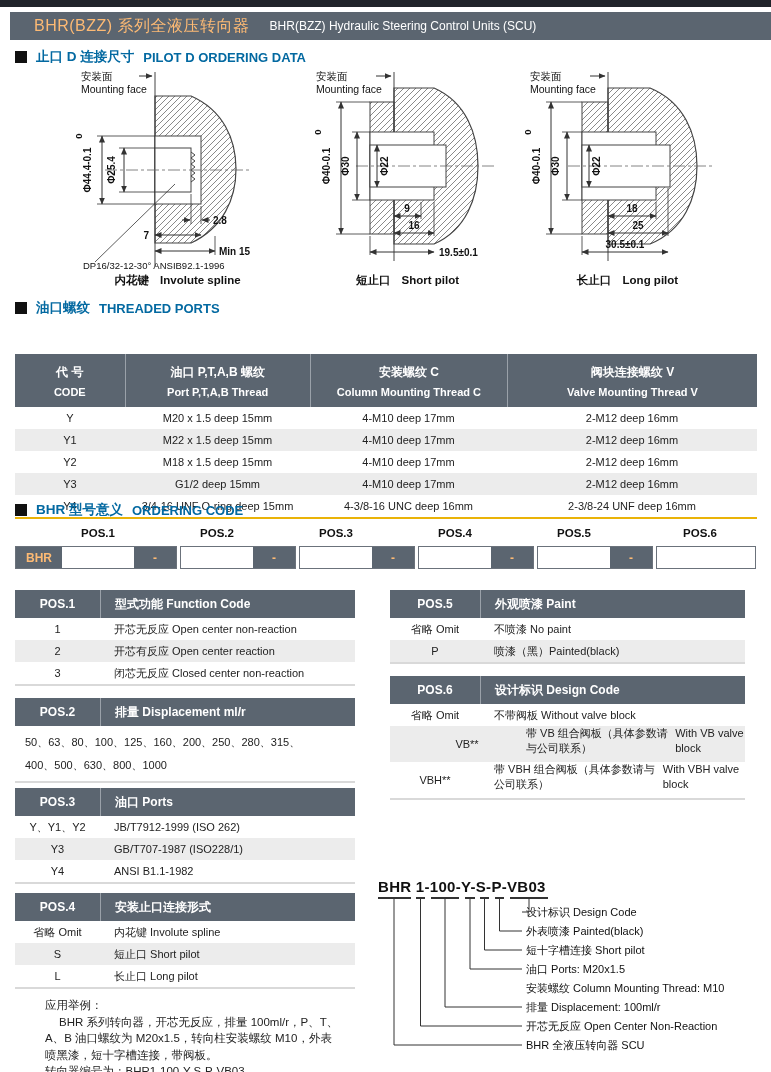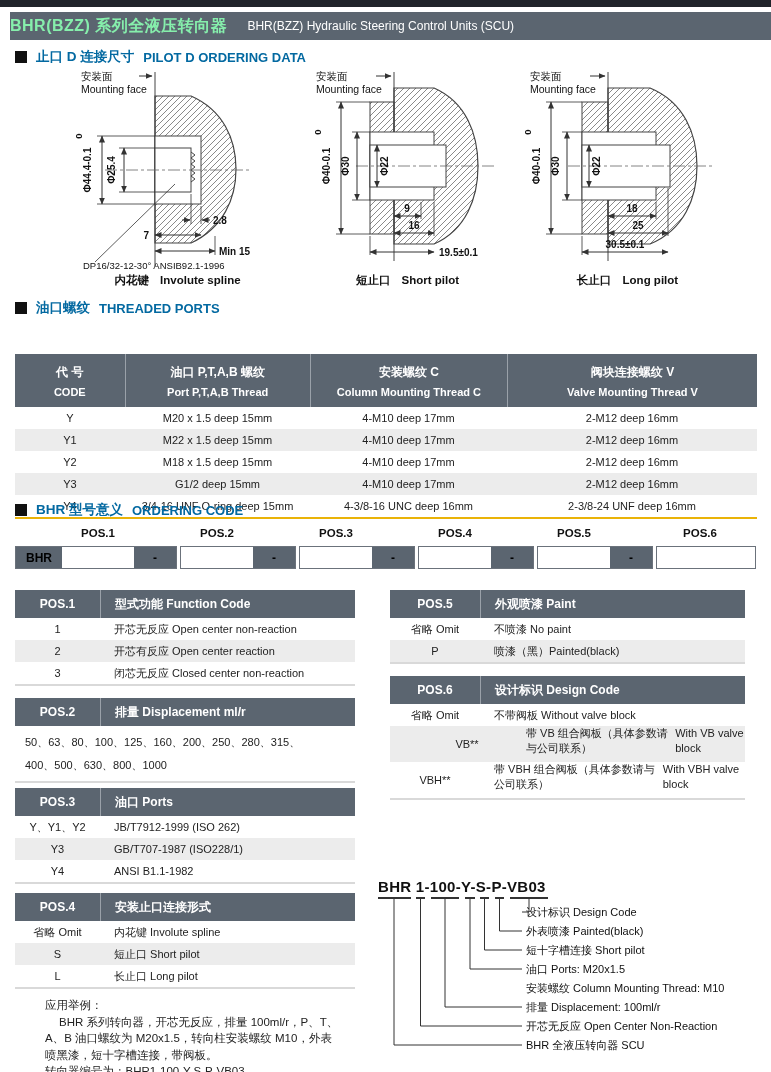--- a/index.html
+++ b/index.html
@@ -2,21 +2,21 @@
 <html><head>
 <meta charset="utf-8">
 <style>
   html,body{margin:0;padding:0;background:#fff;}
   body{font-family:"Liberation Sans","DejaVu Sans",sans-serif;color:#1a1a1a;}
   #page{position:relative;width:771px;height:1072px;background:#fff;overflow:hidden;}
   .abs{position:absolute;}
   
   .topstrip{left:0;top:0;width:771px;height:7px;background:#20242a;}
   .titlebar{left:10px;top:12px;width:761px;height:28px;background:#5b6570;display:flex;align-items:center;}
-  .title-cn{color:#86efac;font-weight:bold;font-size:16px;margin-left:0;letter-spacing:.5px;}
+  .title-cn{color:#fdba74;font-weight:normal;font-size:16px;margin-left:24px;letter-spacing:.5px;}
   .title-en{color:#fff;font-size:12px;margin-left:20px;}
   
   .sechead{display:flex;align-items:center;gap:9px;font-weight:bold;color:#0369a1;}
   .bullet{width:12px;height:12px;background:#111;display:inline-block;}
   .sh-cn{font-size:13.5px;}
   .sh-en{font-size:13px;}
   
   .drawblk{display:flex;flex-direction:column;align-items:center;}
   .caption{font-size:11.5px;font-weight:600;color:#111;margin-top:2px;}
   .caption span{margin:0 4px;}
@@ -34,21 +34,21 @@
   .prow{display:flex;height:22px;line-height:22px;font-size:11px;color:#222;}
   .prow.stripe{background:#ececec;}
   .pcell{text-align:center;}
   .c1{width:110px;} .c2{width:185px;} .c3{width:197px;} .c4{width:250px;}
   
   .poslabels{left:0;top:527px;width:771px;height:14px;font-size:11.5px;font-weight:bold;color:#111;}
   .poslab{position:absolute;transform:translateX(-50%);}
   .obar{left:15px;top:546px;height:23px;display:flex;gap:3px;}
   .ogrp{display:flex;border:1px solid #6b727b;box-sizing:border-box;}
   .ocell{height:100%;display:flex;align-items:center;justify-content:center;box-sizing:border-box;}
-  .odark{background:#5b6570;color:#000000;font-weight:bold;font-size:12px;}
+  .odark{background:#5b6570;color:#fdba74;font-weight:bold;font-size:12px;}
   .owhite{background:#fff;}
   
   .postbl{border-bottom:2px solid #d9d9d9;}
   .poshead{display:flex;background:#5b6570;color:#fff;height:28px;align-items:stretch;}
   .poshead .hc1{width:85px;display:flex;align-items:center;justify-content:center;font-weight:bold;font-size:12px;border-right:1px solid #9aa1a9;}
   .poshead .hc2{flex:1;display:flex;align-items:center;padding-left:14px;font-weight:bold;font-size:12px;}
   .posrow{display:flex;font-size:11px;color:#222;}
   .posrow.stripe{background:#ececec;}
   .rc1{width:85px;text-align:center;}
   .rc2{flex:1;padding-left:14px;}

